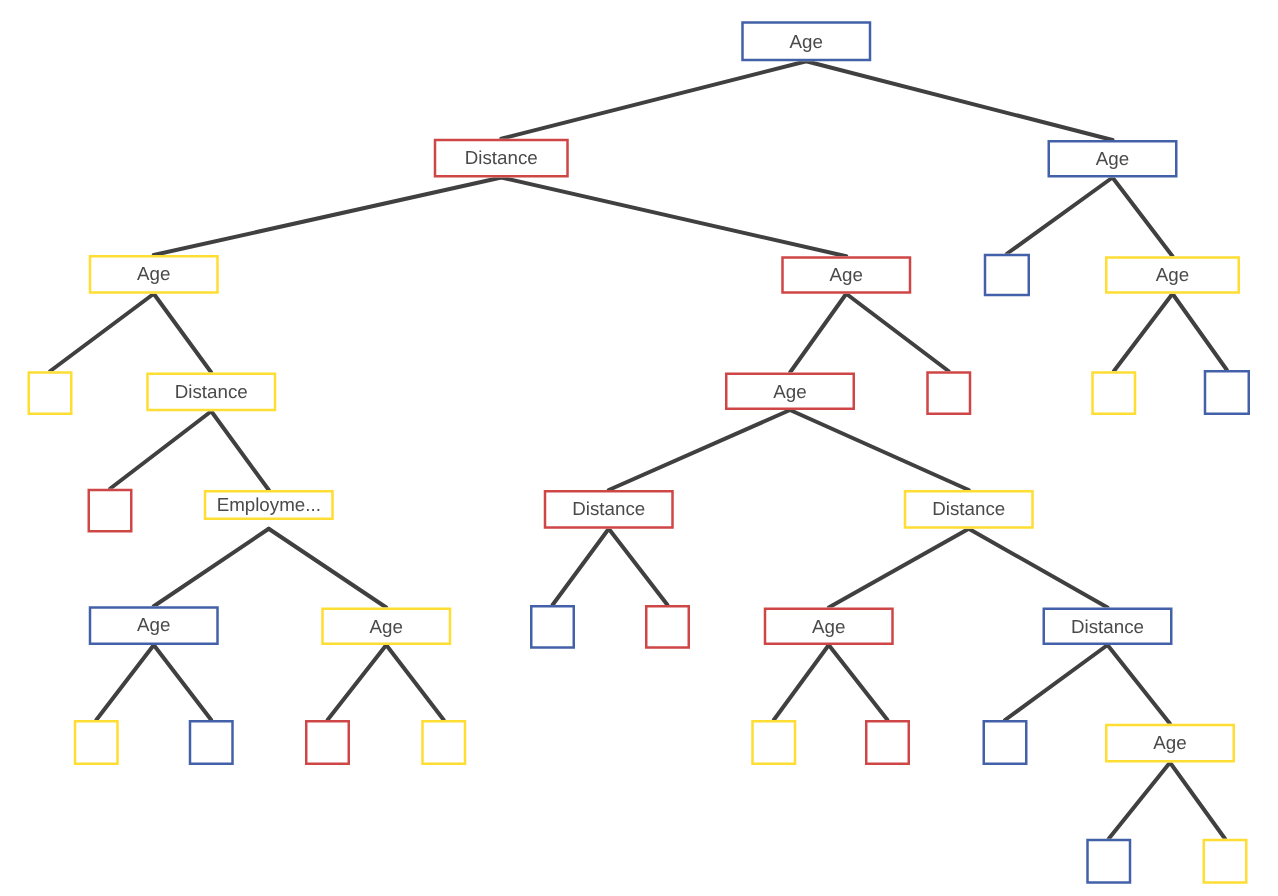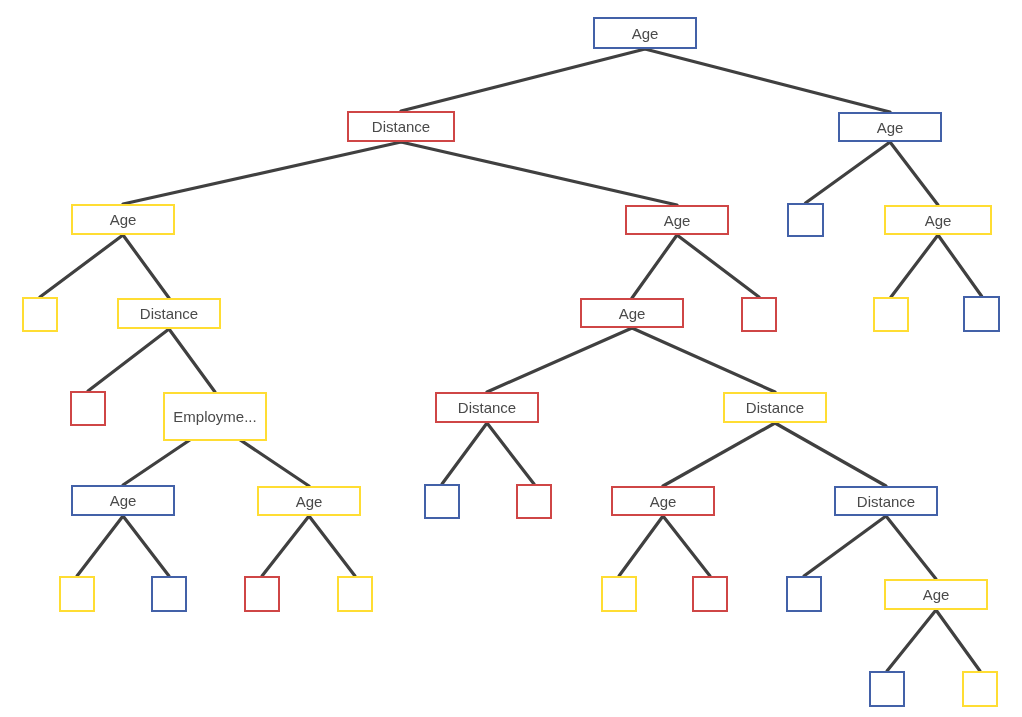--- a/index.html
+++ b/index.html
@@ -112,21 +112,21 @@
       <div class="tree-node" style="left: 117px; top: 298px; width: 104px; height: 31px; border-color: rgb(255, 221, 51);">
         <span class="node-label" style="color: rgb(74, 74, 74);">Distance</span>
       </div>
       <div class="tree-node" style="left: 580px; top: 298px; width: 104px; height: 30px; border-color: rgb(207, 70, 70);">
         <span class="node-label" style="color: rgb(74, 74, 74);">Age</span>
       </div>
       <div class="tree-node leaf" style="left: 741px; top: 297px; width: 36px; height: 35px; border-color: rgb(207, 70, 70);"></div>
       <div class="tree-node leaf" style="left: 873px; top: 297px; width: 36px; height: 35px; border-color: rgb(255, 221, 51);"></div>
       <div class="tree-node leaf" style="left: 963px; top: 296px; width: 37px; height: 36px; border-color: rgb(67, 97, 168);"></div>
       <div class="tree-node leaf" style="left: 70px; top: 391px; width: 36px; height: 35px; border-color: rgb(207, 70, 70);"></div>
-      <div class="tree-node" style="left: 163px; top: 392px; width: 104px; height: 49px; border-color: rgb(255, 221, 51);">
+      <div class="tree-node" style="left: 163px; top: 392px; width: 104px; height: 24px; border-color: rgb(255, 221, 51);">
         <span class="node-label" style="color: rgb(74, 74, 74);">Employme...</span>
       </div>
       <div class="tree-node" style="left: 435px; top: 392px; width: 104px; height: 31px; border-color: rgb(207, 70, 70);">
         <span class="node-label" style="color: rgb(74, 74, 74);">Distance</span>
       </div>
       <div class="tree-node" style="left: 723px; top: 392px; width: 104px; height: 31px; border-color: rgb(255, 221, 51);">
         <span class="node-label" style="color: rgb(74, 74, 74);">Distance</span>
       </div>
       <div class="tree-node" style="left: 71px; top: 485px; width: 104px; height: 31px; border-color: rgb(67, 97, 168);">
         <span class="node-label" style="color: rgb(74, 74, 74);">Age</span>

